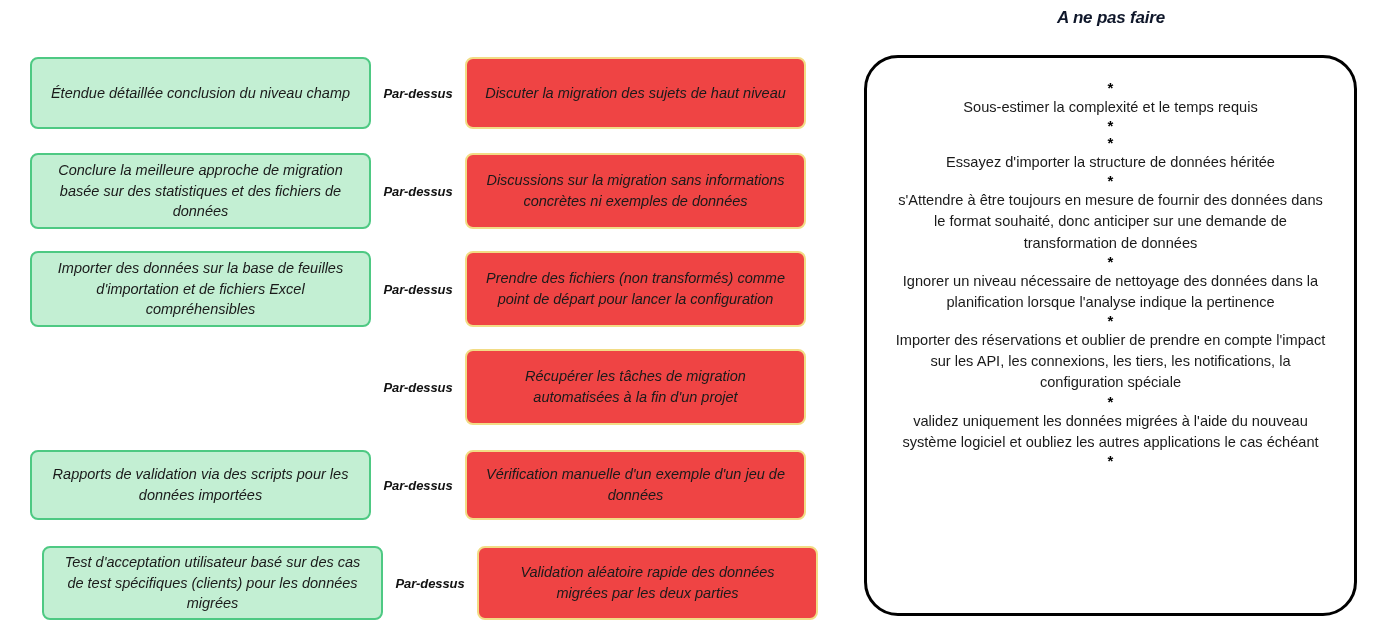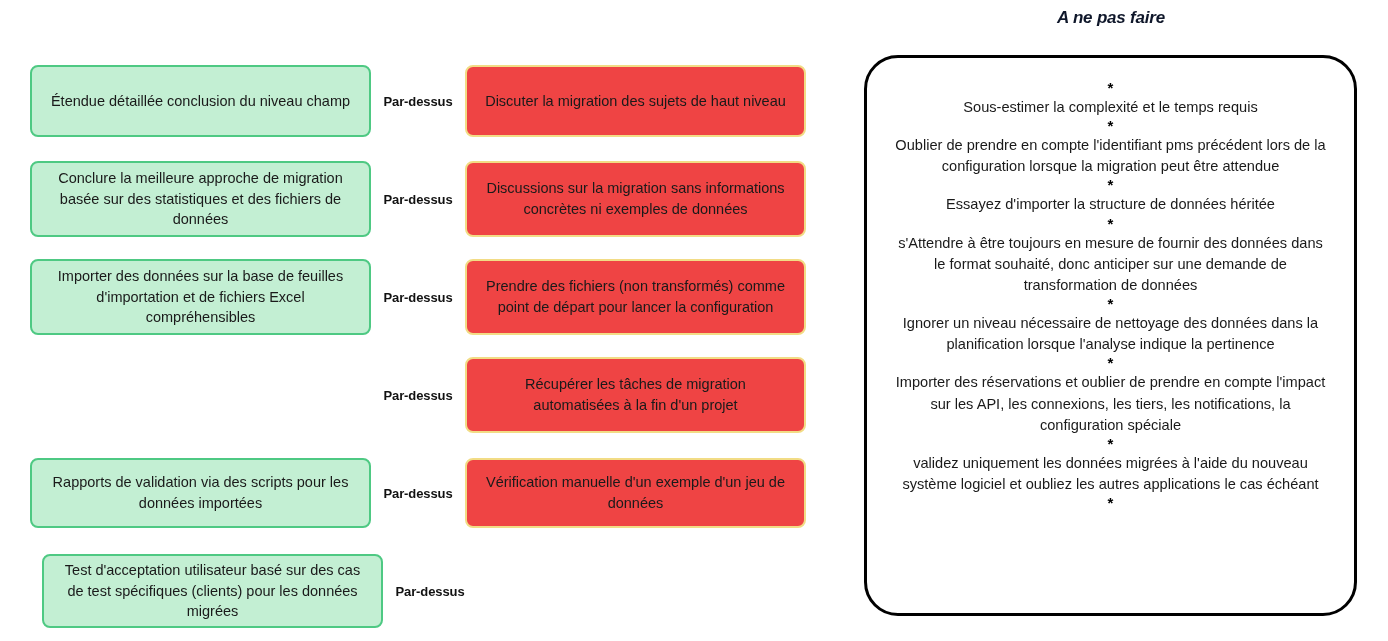--- a/index.html
+++ b/index.html
@@ -15,23 +15,24 @@
     position: relative;
     width: 1388px;
     height: 641px;
     background: #ffffff;
   }
 
   
   #comparison {
     position: absolute;
     left: 0px;
-    top: 8px;
+    top: 0px;
     width: 840px;
     height: 453px;
+    font-style: italic;
   }
   .cmp-row {
     position: absolute;
     left: 0;
     width: 840px;
     display: flex;
     align-items: center;
   }
   .cell {
     border-radius: 8px;
@@ -148,31 +149,31 @@
         <div class="cell cell-bad" style="height: 76px;">Récupérer les tâches de migration automatisées à la fin d'un projet</div>
       </div>
       <div class="cmp-row" style="top: 450px; height: 70px;">
         <div class="cell cell-good" style="height: 70px;">Rapports de validation via des scripts pour les données importées</div>
         <div class="rel-label">Par-dessus</div>
         <div class="cell cell-bad" style="height: 70px;">Vérification manuelle d'un exemple d'un jeu de données</div>
       </div>
       <div class="cmp-row" style="top: 546px; height: 74px; margin-left: 12px;">
         <div class="cell cell-good" style="height: 74px;">Test d'acceptation utilisateur basé sur des cas de test spécifiques (clients) pour les données migrées</div>
         <div class="rel-label">Par-dessus</div>
+        <div class="cell cell-bad" style="height: 74px;">Validation aléatoire rapide des données migrées par les deux parties</div>
       </div>
     </div>
 
   <div id="dont-panel-wrap">
     <div id="dont-title">A ne pas faire</div>
     <div id="dont-box">
       <div id="dont-list">
           <span class="dont-sep">*</span>
           <span class="dont-item">Sous-estimer la complexité et le temps requis</span>
           <span class="dont-sep">*</span>
-          <span class="dont-item">Oublier de prendre en compte l'identifiant pms précédent lors de la configuration lorsque la migration peut être attendue</span>
           <span class="dont-sep">*</span>
           <span class="dont-item">Essayez d'importer la structure de données héritée</span>
           <span class="dont-sep">*</span>
           <span class="dont-item">s'Attendre à être toujours en mesure de fournir des données dans le format souhaité, donc anticiper sur une demande de transformation de données</span>
           <span class="dont-sep">*</span>
           <span class="dont-item">Ignorer un niveau nécessaire de nettoyage des données dans la planification lorsque l'analyse indique la pertinence</span>
           <span class="dont-sep">*</span>
           <span class="dont-item">Importer des réservations et oublier de prendre en compte l'impact sur les API, les connexions, les tiers, les notifications, la configuration spéciale</span>
           <span class="dont-sep">*</span>
           <span class="dont-item">validez uniquement les données migrées à l'aide du nouveau système logiciel et oubliez les autres applications le cas échéant</span>

